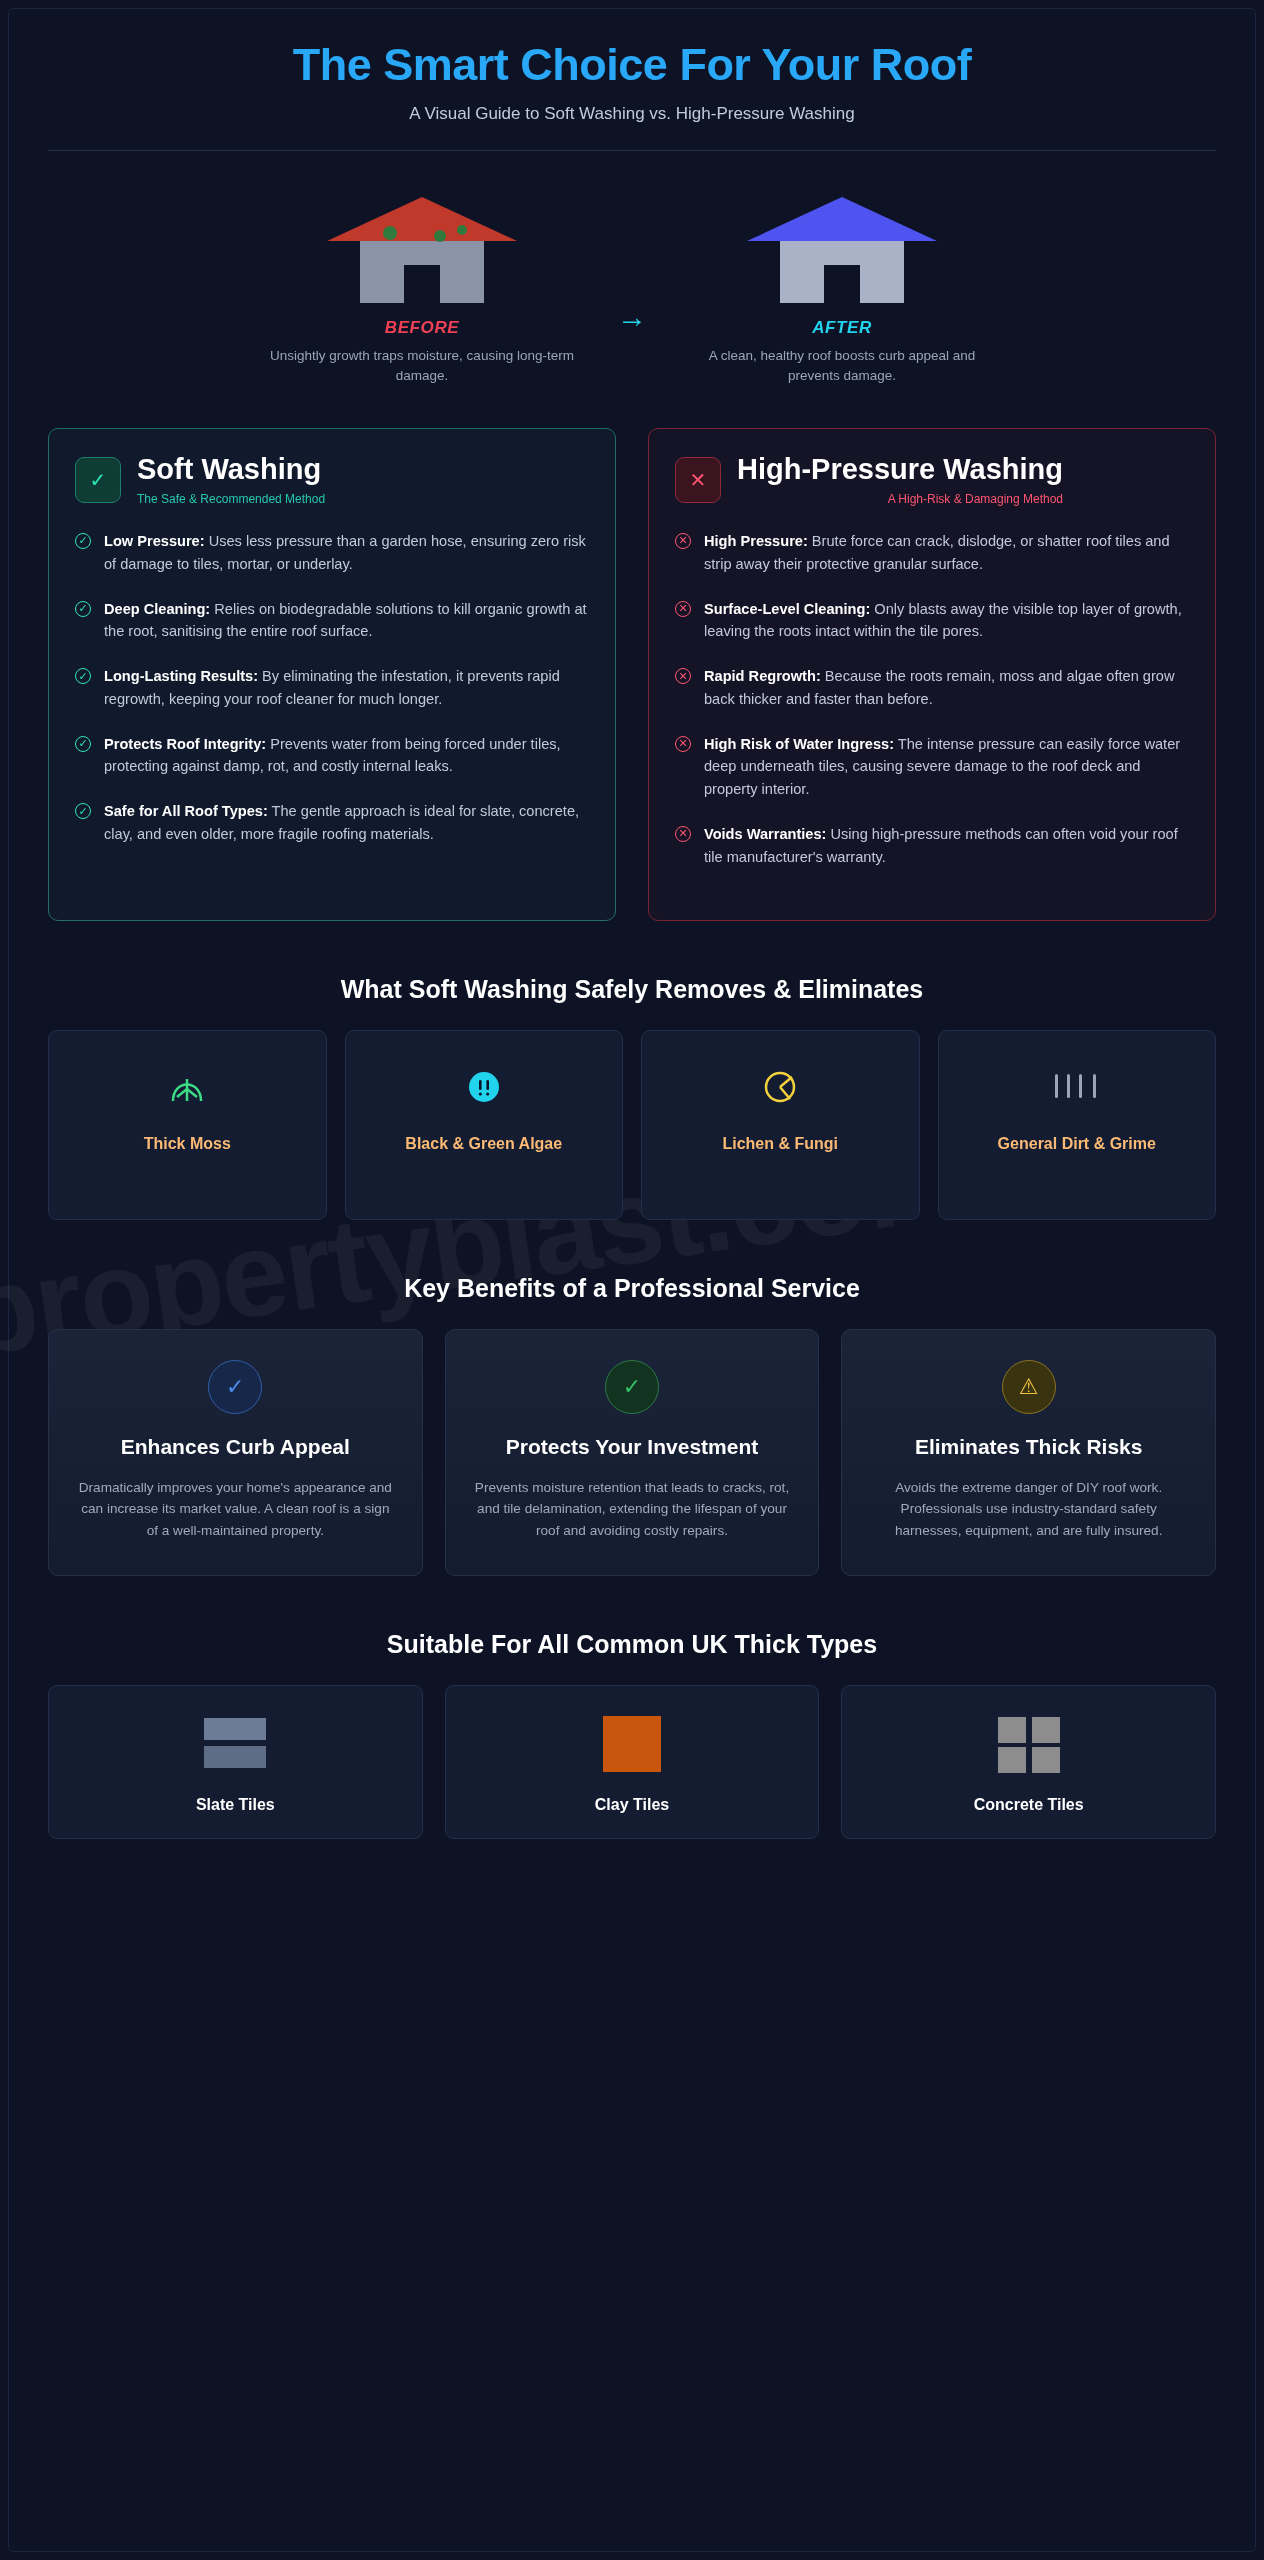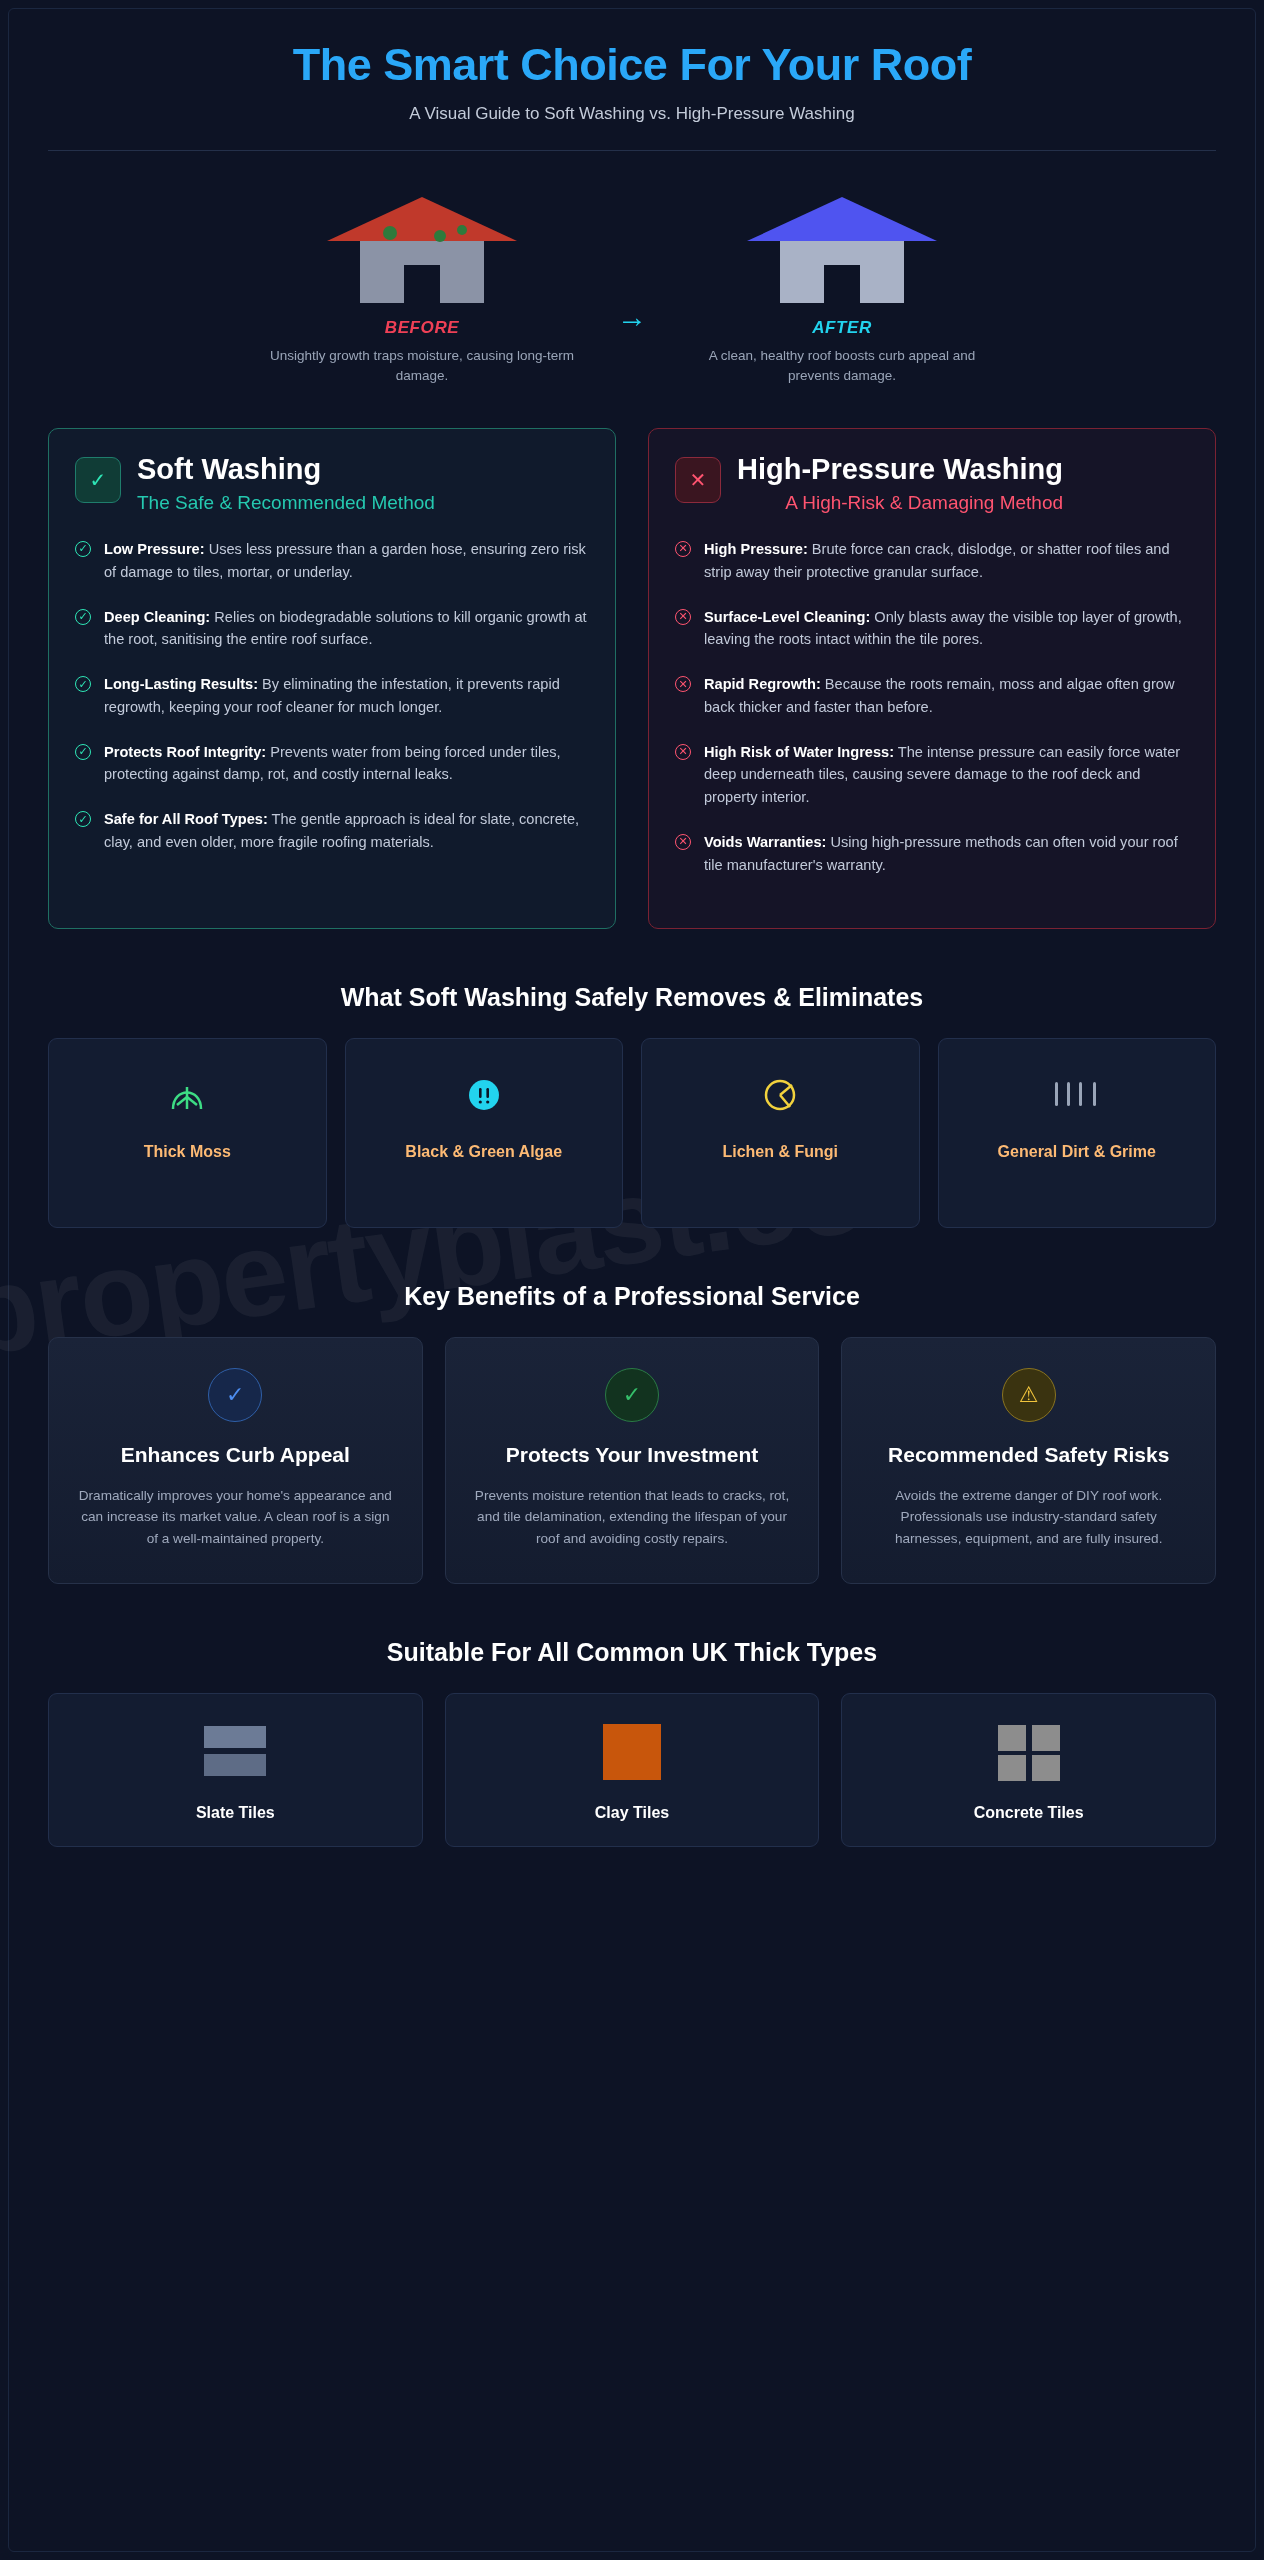--- a/index.html
+++ b/index.html
@@ -118,21 +118,21 @@
   .badge.bad  { background: #3a1520; border: 1px solid #8c2a3c; }
   .badge .glyph { font-size: 20px; line-height: 1; }
   .badge.good .glyph { color: #2ee6b6; }
   .badge.bad .glyph { color: #ff5470; }
   .card-title {
     font-size: 29px;
     font-weight: bold;
     color: #ffffff;
     line-height: 1.12;
   }
-  .card-sub { margin-top: 7px; font-size: 19px; }
+  .card-sub { margin-top: 7px; font-size: 12px; }
   .card-sub.good { color: #25c9b0; }
   .card-sub.bad  { color: #ff5470; text-align: right; }
 
   .items { margin-top: 24px; }
   .item {
     display: flex;
     gap: 13px;
     margin-bottom: 22px;
   }
   .item .dot {
@@ -411,21 +411,21 @@
       </div>
 
       <div class="bcard">
         <div class="bcirc green">✓</div>
         <h3>Protects Your Investment</h3>
         <p>Prevents moisture retention that leads to cracks, rot, and tile delamination, extending the lifespan of your roof and avoiding costly repairs.</p>
       </div>
 
       <div class="bcard">
         <div class="bcirc yellow">⚠</div>
-        <h3>Recommended Safety Risks</h3>
+        <h3>Eliminates Thick Risks</h3>
         <p>Avoids the extreme danger of DIY roof work. Professionals use industry-standard safety harnesses, equipment, and are fully insured.</p>
       </div>
     </div>
 
     <div class="sec-title">Suitable For All Common UK Thick Types</div>
     <div class="grid3">
 
       <div class="rcard">
         <div class="ic">
           <svg width="74" height="66" viewBox="0 0 74 66">

